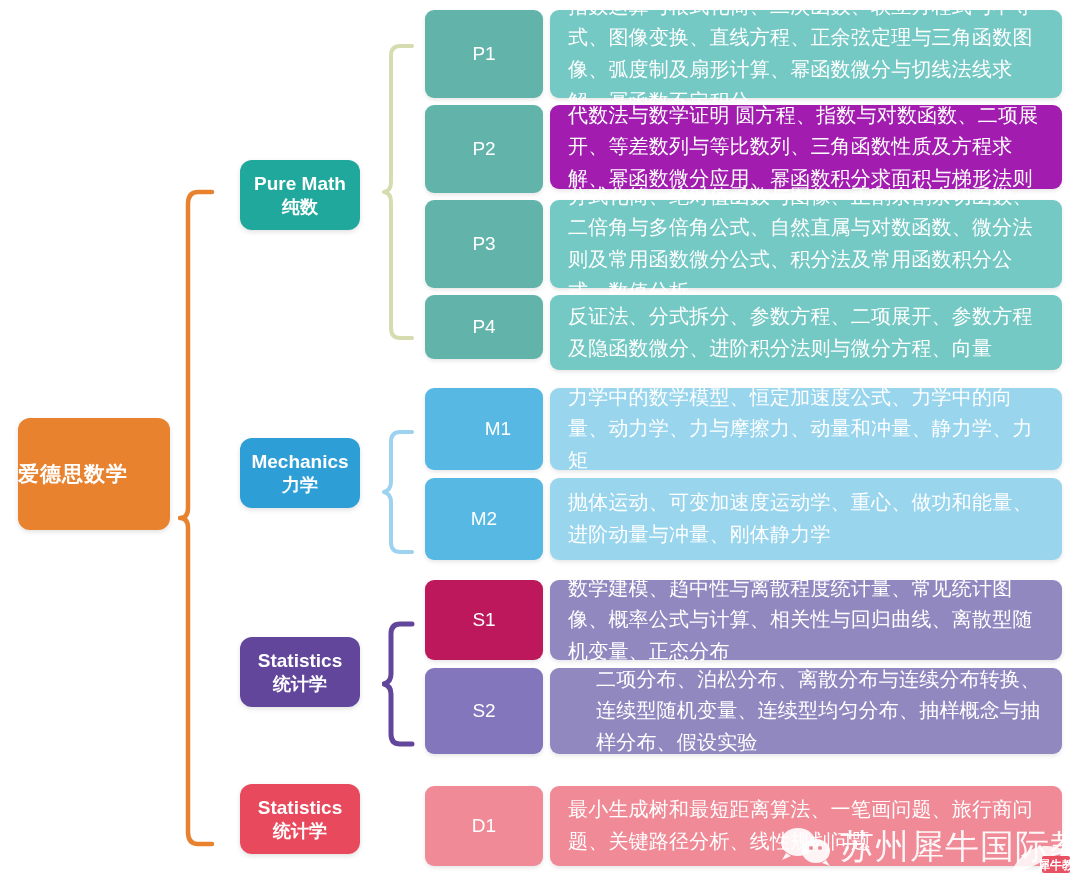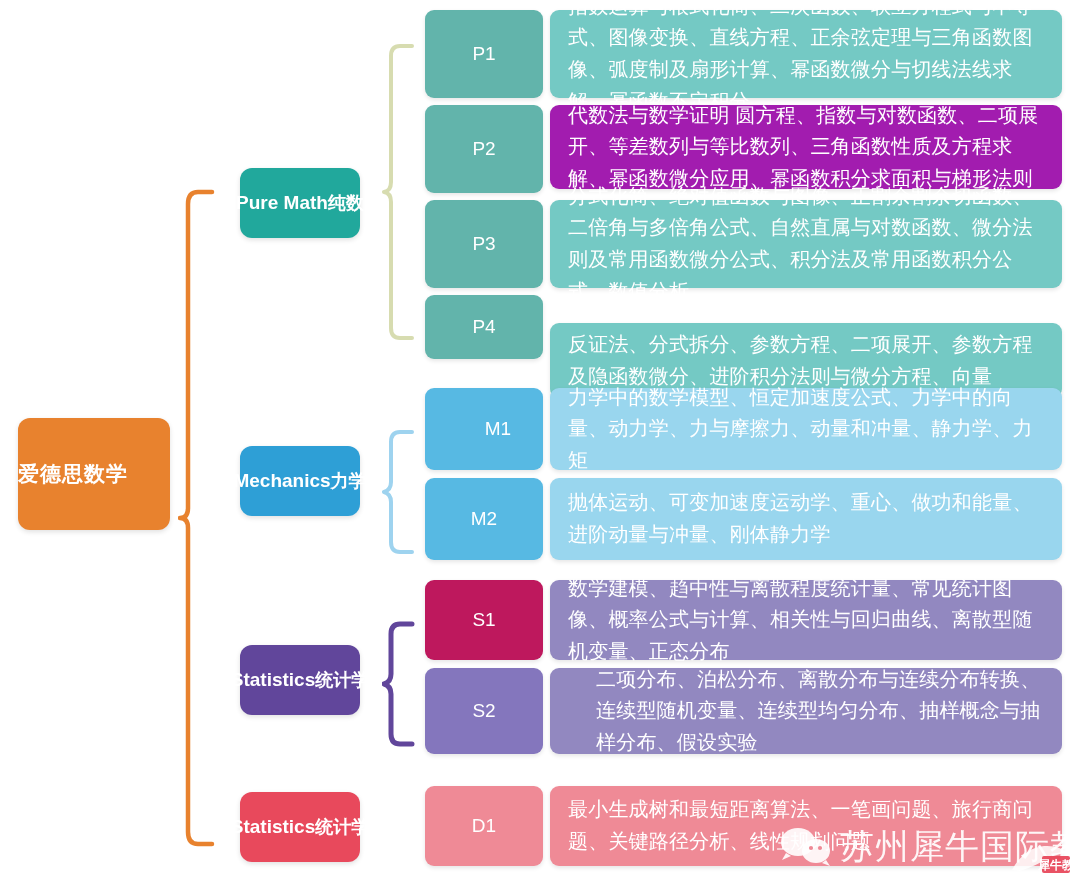--- a/index.html
+++ b/index.html
@@ -31,28 +31,27 @@
     font-size: 21px;
     font-weight: bold;
     letter-spacing: 1px;
     box-shadow: 0 2px 5px rgba(0,0,0,0.12);
   }
 
   
   .cat-node {
     position: absolute;
     display: flex;
-    flex-direction: row;
+    flex-direction: column;
     align-items: center;
     justify-content: center;
     border-radius: 12px;
     color: #ffffff;
     line-height: 1.25;
     box-shadow: 0 2px 5px rgba(0,0,0,0.12);
-    margin-top: 8px;
   }
   .cat-node .cat-en {
     font-size: 19px;
     font-weight: bold;
     white-space: nowrap;
   }
   .cat-node .cat-zh {
     font-size: 18px;
     font-weight: bold;
     white-space: nowrap;
@@ -189,21 +188,21 @@
 
   <div class="desc-node" style="left:550px; top:10px; width:512px; height:88px; background:#74c9c4;">
     <span>指数运算与根式化简、二次函数、联立方程式与不等式、图像变换、直线方程、正余弦定理与三角函数图像、弧度制及扇形计算、幂函数微分与切线法线求解、幂函数不定积分</span>
   </div>
   <div class="desc-node" style="left:550px; top:105px; width:512px; height:84px; background:#a21caf;">
     <span>代数法与数学证明 圆方程、指数与对数函数、二项展开、等差数列与等比数列、三角函数性质及方程求解、幂函数微分应用、幂函数积分求面积与梯形法则</span>
   </div>
   <div class="desc-node" style="left:550px; top:200px; width:512px; height:88px; background:#74c9c4;">
     <span>分式化简、绝对值函数与图像、正割余割余切函数、二倍角与多倍角公式、自然直属与对数函数、微分法则及常用函数微分公式、积分法及常用函数积分公式、数值分析</span>
   </div>
-  <div class="desc-node" style="left:550px; top:295px; width:512px; height:75px; background:#74c9c4;margin-top:28px;">
+  <div class="desc-node" style="left:550px; top:295px; width:512px; height:75px; background:#74c9c4;">
     <span>反证法、分式拆分、参数方程、二项展开、参数方程及隐函数微分、进阶积分法则与微分方程、向量</span>
   </div>
 
   <div class="desc-node" style="left:550px; top:388px; width:512px; height:82px; background:#99d6ee;">
     <span>力学中的数学模型、恒定加速度公式、力学中的向量、动力学、力与摩擦力、动量和冲量、静力学、力矩</span>
   </div>
   <div class="desc-node" style="left:550px; top:478px; width:512px; height:82px; background:#99d6ee;">
     <span>抛体运动、可变加速度运动学、重心、做功和能量、进阶动量与冲量、刚体静力学</span>
   </div>
 

